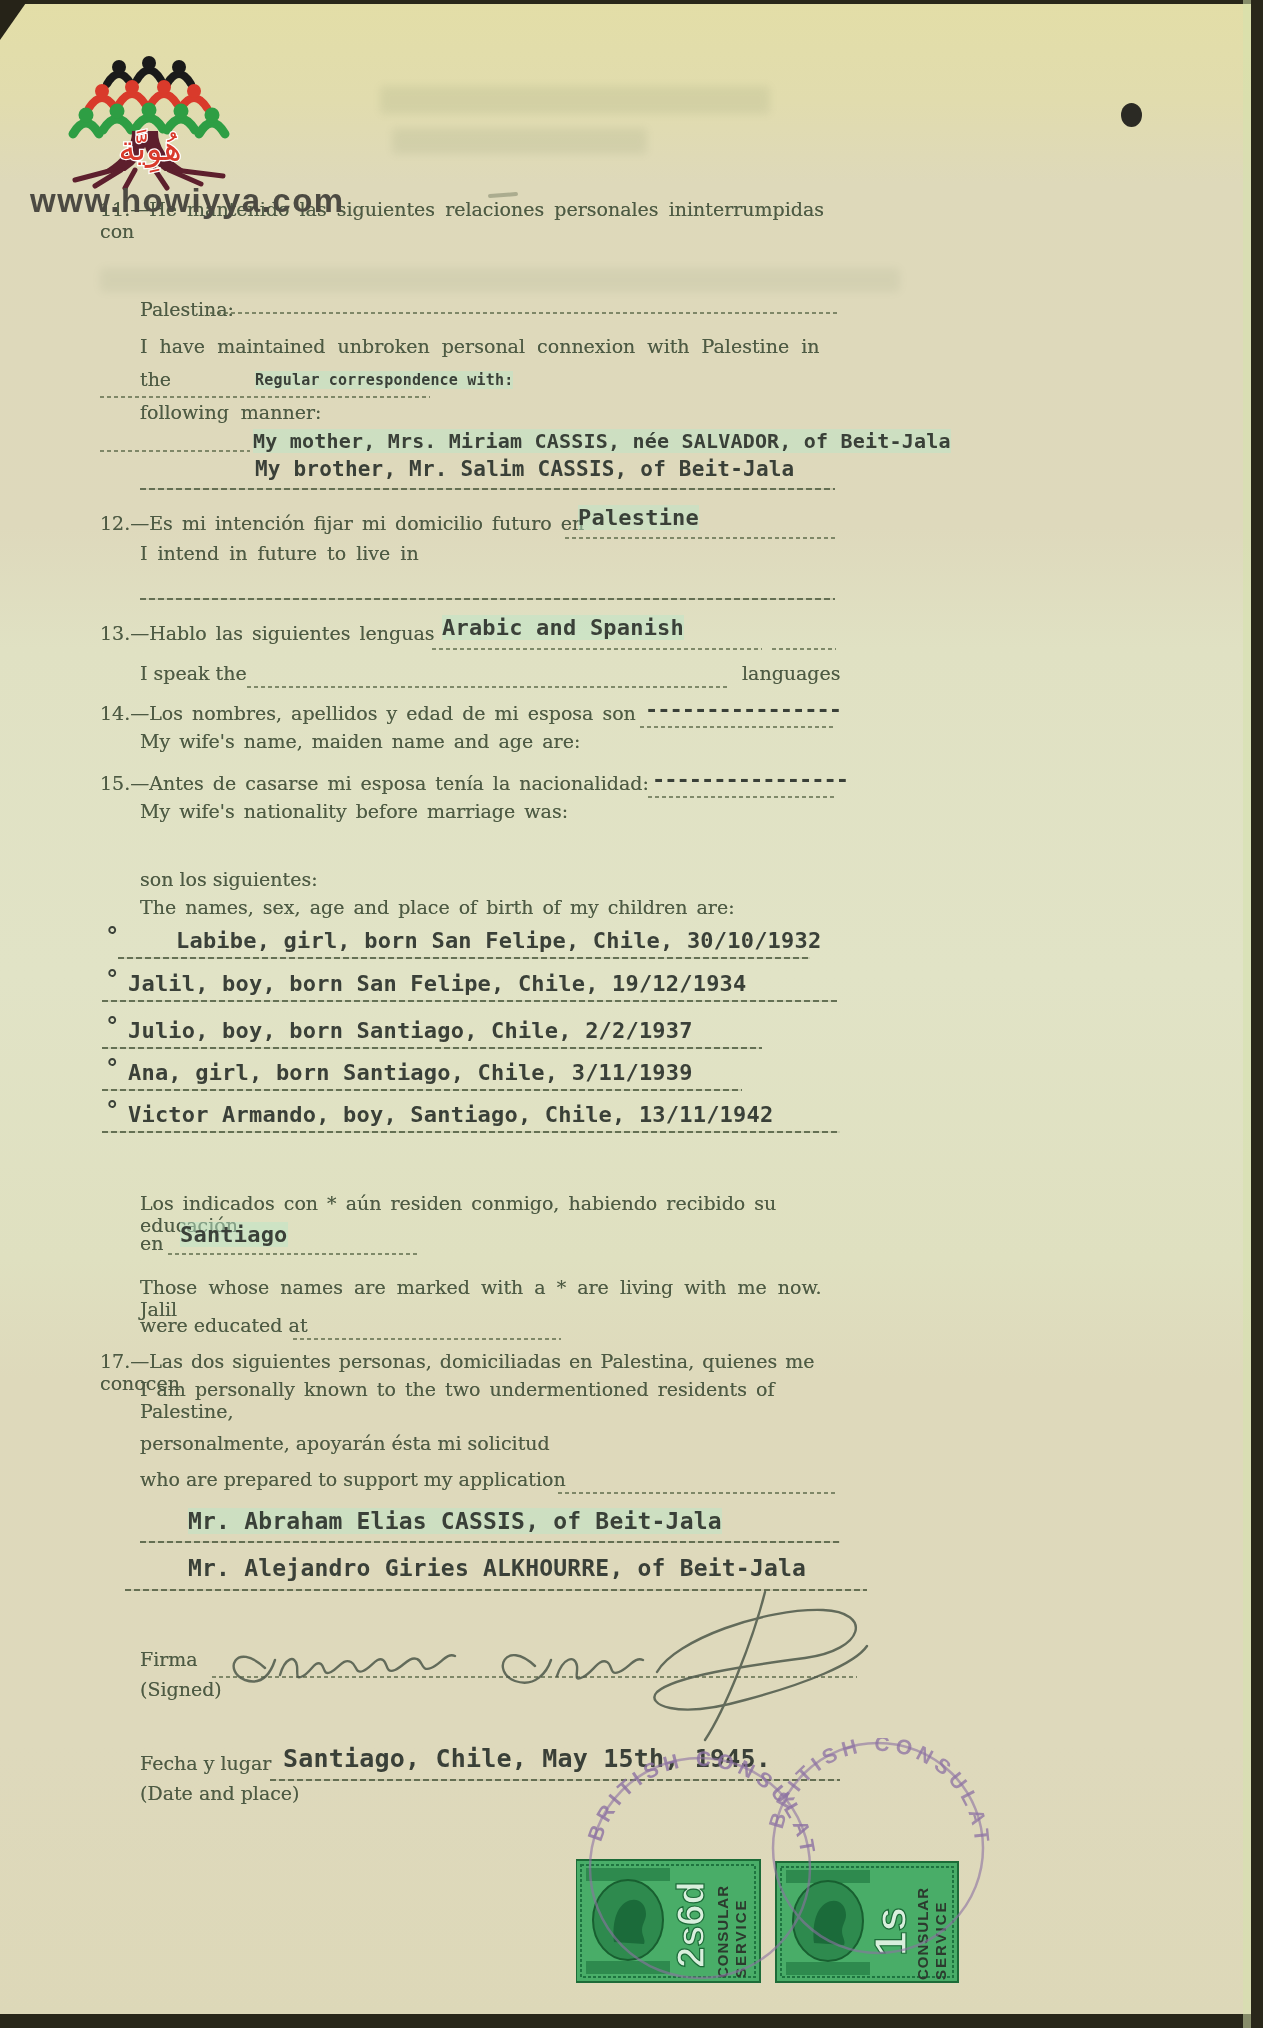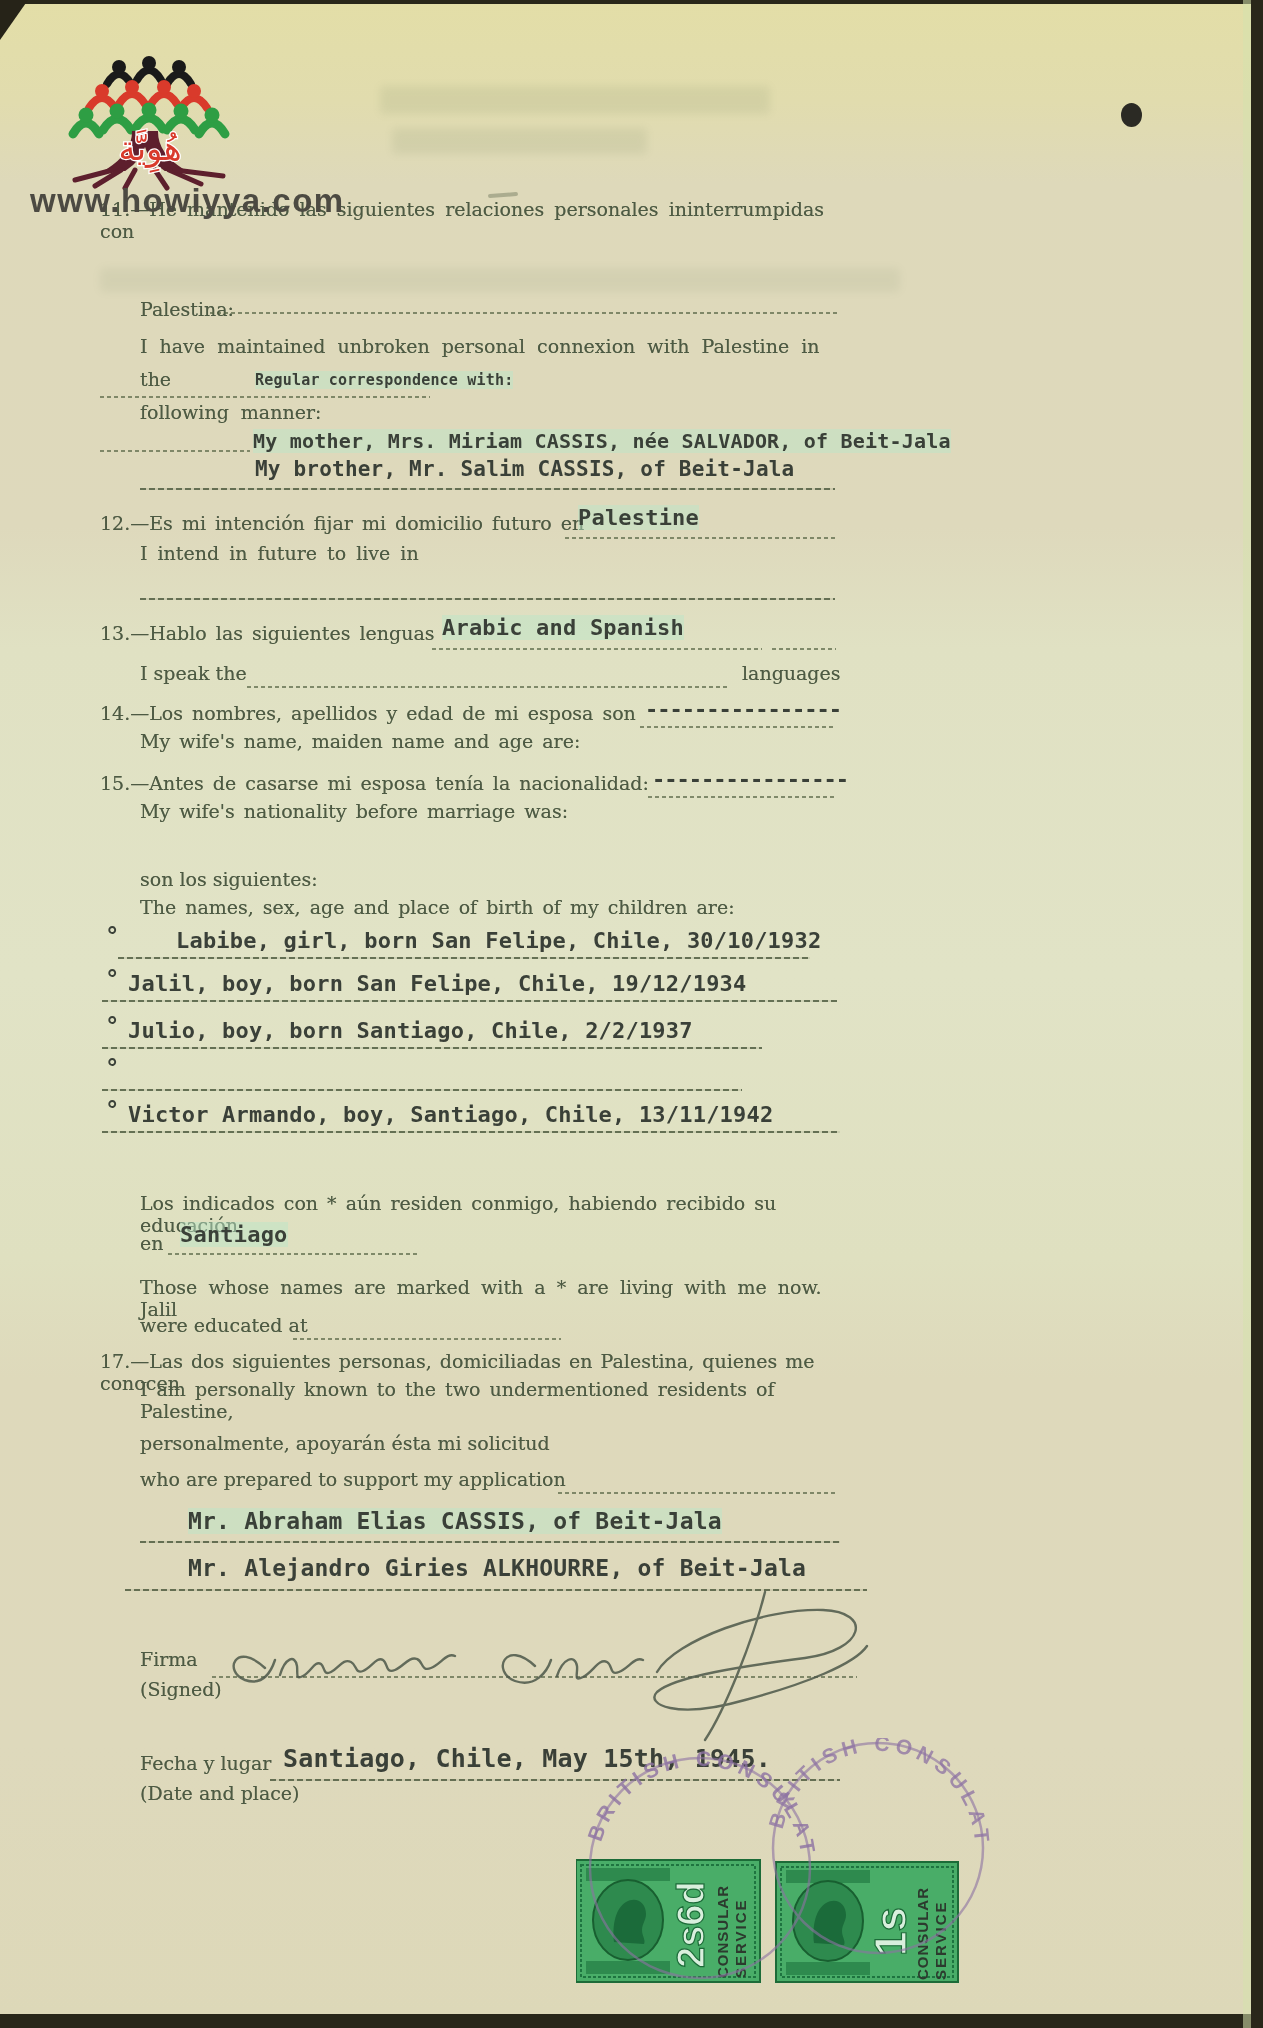--- a/index.html
+++ b/index.html
@@ -85,20 +85,21 @@
 
   <div class="typed a" style="left:105px;top:965px;font-size:24px;">°</div>
   <div class="typed a" style="left:128px;top:971px;font-size:22px;">Jalil, boy, born San Felipe, Chile, 19/12/1934</div>
   <div class="dot2" style="left:102px;top:1000px;width:735px;"></div>
 
   <div class="typed a" style="left:105px;top:1012px;font-size:24px;">°</div>
   <div class="typed a" style="left:128px;top:1018px;font-size:22px;">Julio, boy, born Santiago, Chile, 2/2/1937</div>
   <div class="dot2" style="left:102px;top:1047px;width:660px;"></div>
 
   <div class="typed a" style="left:105px;top:1054px;font-size:24px;">°</div>
+  <div class="typed a" style="left:128px;top:1060px;font-size:22px;">Ana, girl, born Santiago, Chile, 3/11/1939</div>
   <div class="dot2" style="left:102px;top:1089px;width:640px;"></div>
 
   <div class="typed a" style="left:105px;top:1096px;font-size:24px;">°</div>
   <div class="typed a" style="left:128px;top:1102px;font-size:22px;">Victor Armando, boy, Santiago, Chile, 13/11/1942</div>
   <div class="dot2" style="left:102px;top:1131px;width:738px;"></div>
 
   <div class="print a" style="left:140px;top:1192px;width:710px;word-spacing:3px;">Los indicados con * aún residen conmigo, habiendo recibido su educación</div>
   <div class="print a" style="left:140px;top:1232px;">en</div>
   <div class="typed a hl" style="left:180px;top:1222px;font-size:22px;">Santiago</div>
   <div class="dot" style="left:168px;top:1253px;width:250px;"></div>

